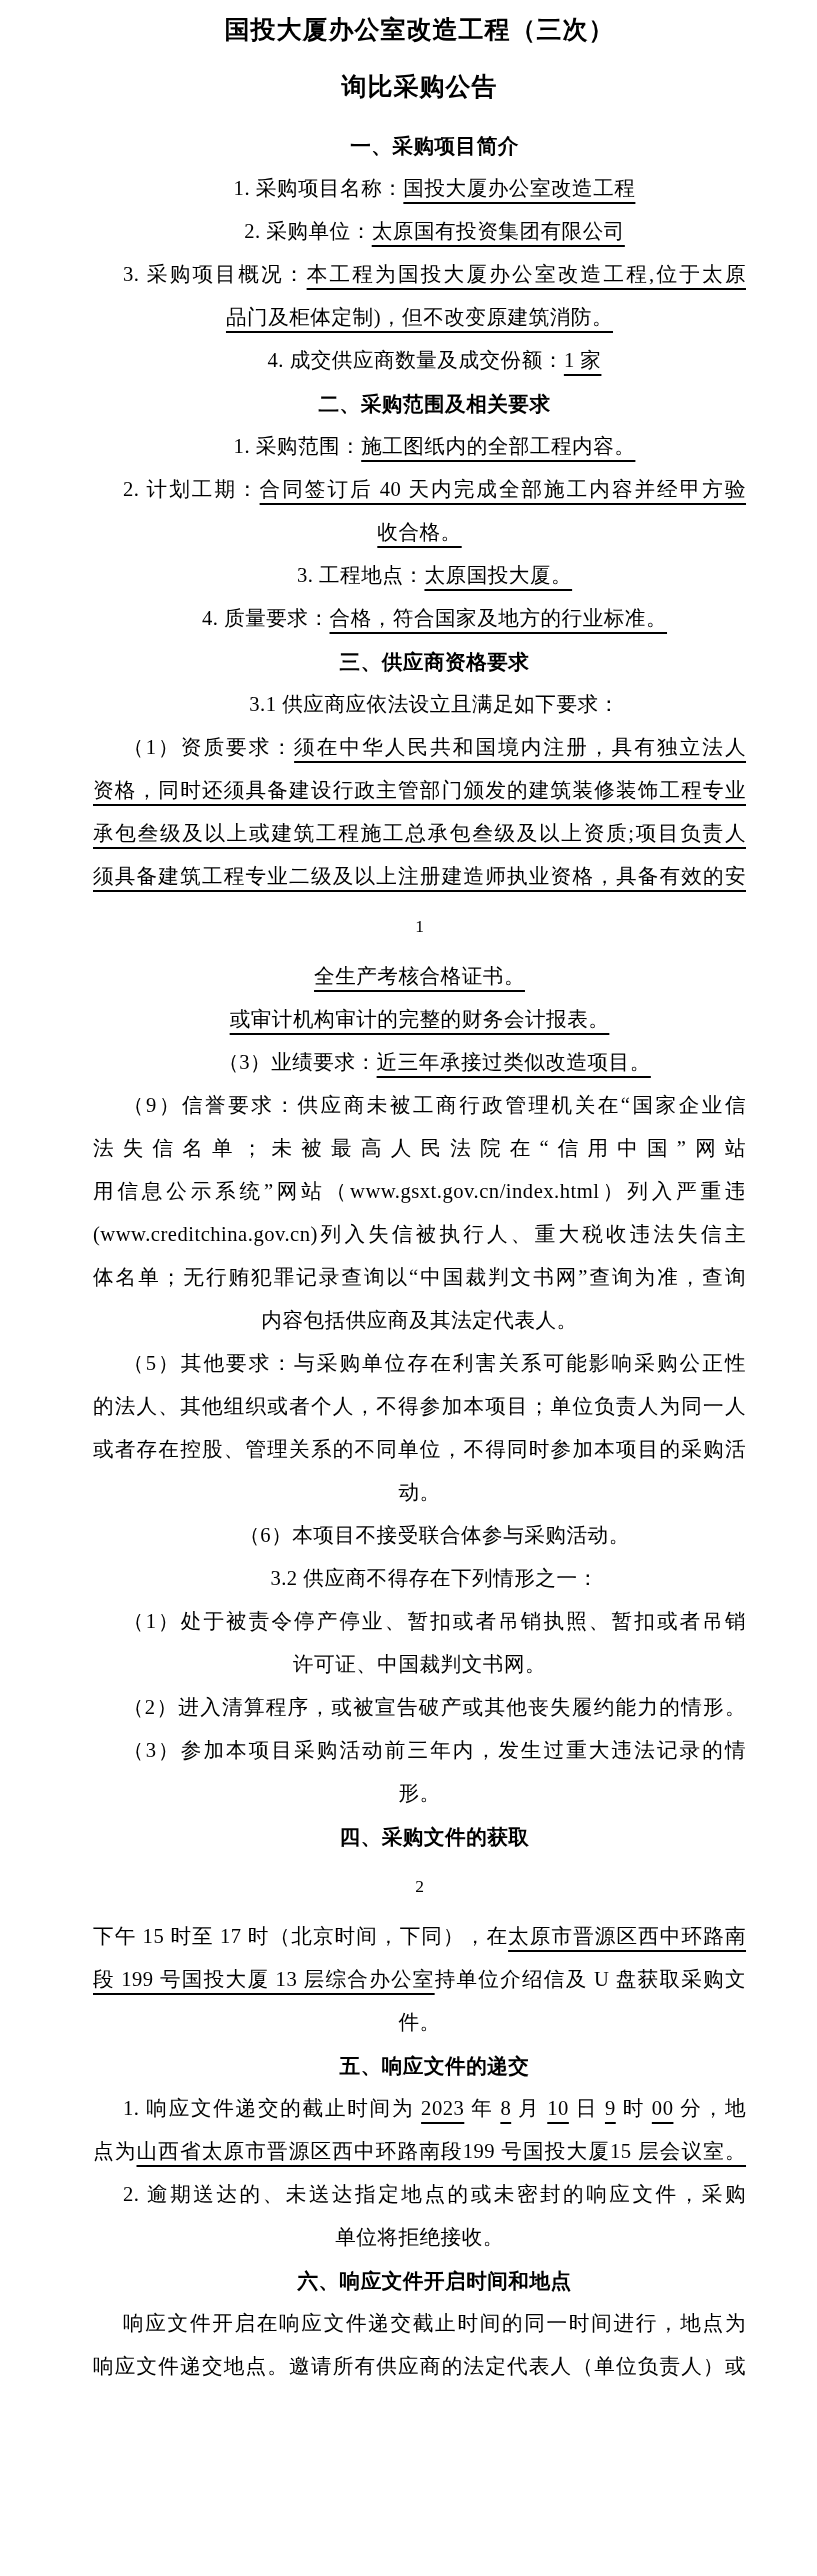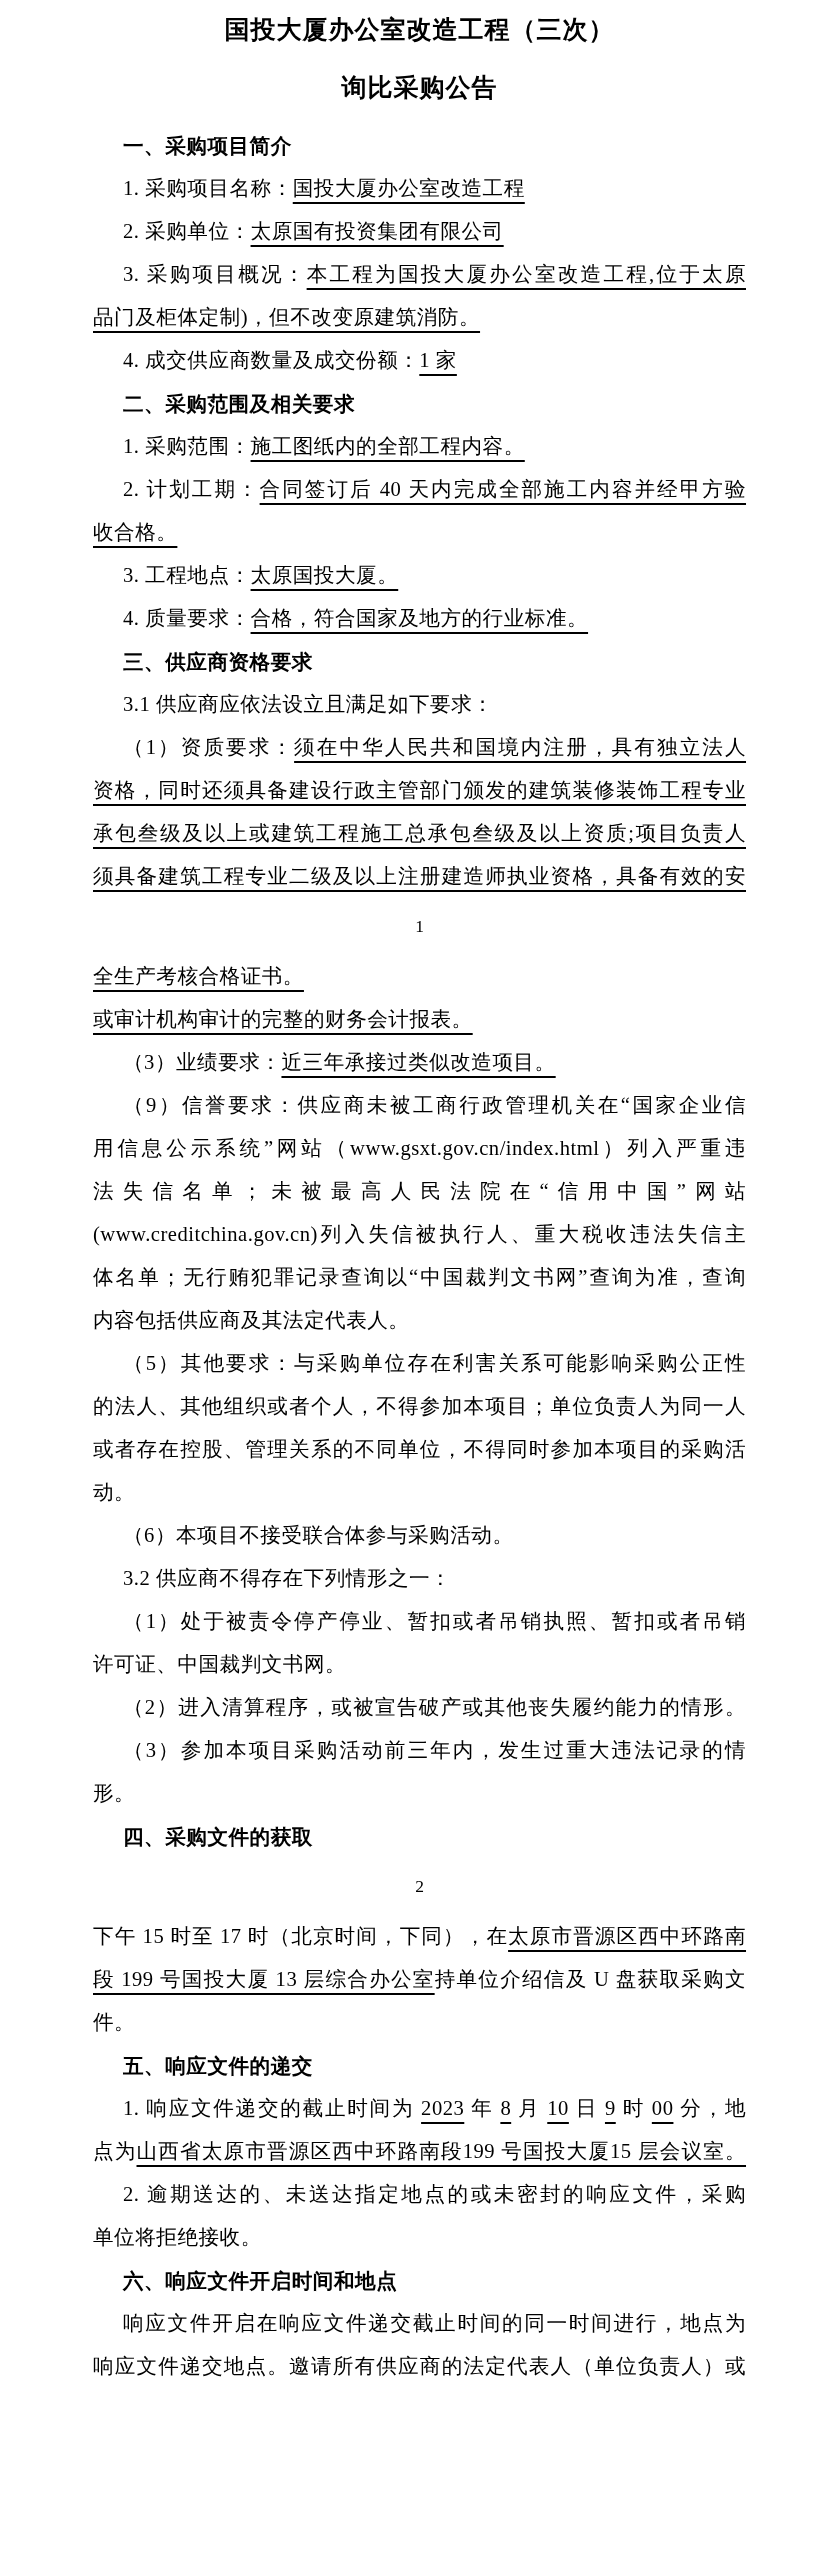--- a/index.html
+++ b/index.html
@@ -16,41 +16,42 @@
     position: relative;
     height: 100%;
     box-sizing: border-box;
   }
   .line {
     height: 43px;
     line-height: 43px;
     font-size: 20.6px;
     letter-spacing: 0.5px;
     white-space: nowrap;
+    text-align: center;
   }
   .line.justify {
     white-space: normal;
     text-align: justify;
     text-align-last: justify;
   }
   .indent { text-indent: 30px; }
   .heading {
     font-weight: bold;
     font-family: "Liberation Sans", "DejaVu Sans", sans-serif;
   }
   .title {
     height: 58px;
     line-height: 58px;
     font-size: 25px;
     font-weight: bold;
     text-align: center;
     font-family: "Liberation Sans", "DejaVu Sans", sans-serif;
     letter-spacing: 1px;
   }
-  .title.second { margin-bottom: 8.2px; }
+  .title.second { margin-bottom: 8.2px; font-family: Liberation Serif, serif; }
   .pagenum {
     height: 57px;
     line-height: 57px;
     font-size: 17.5px;
     text-align: center;
     letter-spacing: 0;
   }
   .u {
     text-decoration: underline;
     text-decoration-thickness: 1.5px;
@@ -79,22 +80,22 @@
     <div class="line body indent"><span>3.1 供应商应依法设立且满足如下要求：</span></div>
     <div class="line body indent justify"><span>（1）资质要求：</span><span class="u">须在中华人民共和国境内注册，具有独立法人</span></div>
     <div class="line body justify"><span class="u">资格，同时还须具备建设行政主管部门颁发的建筑装修装饰工程专业</span></div>
     <div class="line body justify"><span class="u">承包叁级及以上或建筑工程施工总承包叁级及以上资质;项目负责人</span></div>
     <div class="line body justify"><span class="u">须具备建筑工程专业二级及以上注册建造师执业资格，具备有效的安</span></div>
     <div class="line pagenum"><span>1</span></div>
     <div class="line body"><span class="u">全生产考核合格证书。</span></div>
     <div class="line body"><span class="u">或审计机构审计的完整的财务会计报表。</span></div>
     <div class="line body indent"><span>（3）业绩要求：</span><span class="u">近三年承接过类似改造项目。</span></div>
     <div class="line body indent justify"><span>（9）信誉要求：供应商未被工商行政管理机关在“国家企业信</span></div>
+    <div class="line body justify"><span>法失信名单；未被最高人民法院在“信用中国”网站</span></div>
     <div class="line body justify"><span>用信息公示系统”网站（www.gsxt.gov.cn/index.html）列入严重违</span></div>
-    <div class="line body justify"><span>法失信名单；未被最高人民法院在“信用中国”网站</span></div>
     <div class="line body justify"><span>(www.creditchina.gov.cn)列入失信被执行人、重大税收违法失信主</span></div>
     <div class="line body justify"><span>体名单；无行贿犯罪记录查询以“中国裁判文书网”查询为准，查询</span></div>
     <div class="line body"><span>内容包括供应商及其法定代表人。</span></div>
     <div class="line body indent justify"><span>（5）其他要求：与采购单位存在利害关系可能影响采购公正性</span></div>
     <div class="line body justify"><span>的法人、其他组织或者个人，不得参加本项目；单位负责人为同一人</span></div>
     <div class="line body justify"><span>或者存在控股、管理关系的不同单位，不得同时参加本项目的采购活</span></div>
     <div class="line body"><span>动。</span></div>
     <div class="line body indent"><span>（6）本项目不接受联合体参与采购活动。</span></div>
     <div class="line body indent"><span>3.2 供应商不得存在下列情形之一：</span></div>
     <div class="line body indent justify"><span>（1）处于被责令停产停业、暂扣或者吊销执照、暂扣或者吊销</span></div>

